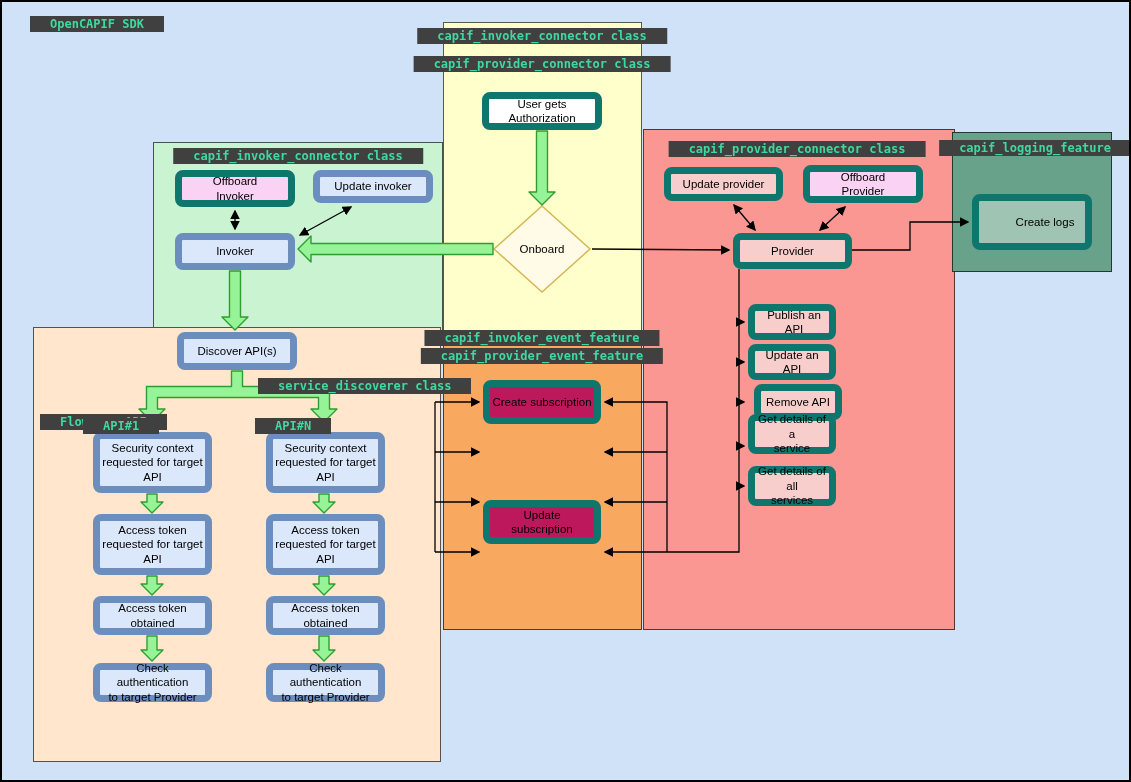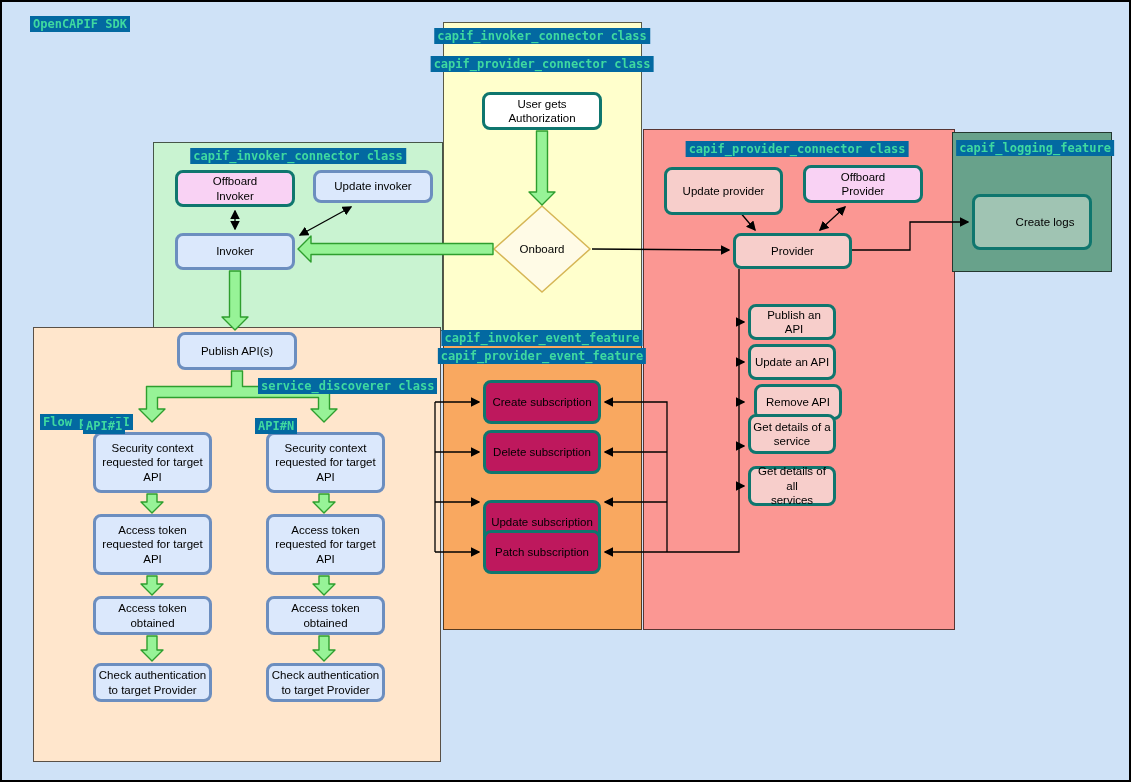--- a/index.html
+++ b/index.html
@@ -6,24 +6,24 @@
   body{background:#cfe2f7;font-family:"Liberation Sans", sans-serif;}
   .canvas{position:relative;width:1131px;height:782px;box-sizing:border-box;border:2px solid #000;background:#cfe2f7;overflow:hidden;}
   .region{position:absolute;border:1px solid rgba(0,0,0,.65);box-sizing:border-box;z-index:1;}
   .r-yellow{left:441px;top:20px;width:199px;height:309px;background:#ffffcc;}
   .r-green{left:151px;top:140px;width:290px;height:189px;background:#c9f3d1;}
   .r-orange{left:441px;top:329px;width:199px;height:299px;background:#f9a860;}
   .r-peach{left:31px;top:325px;width:408px;height:435px;background:#ffe6cc;}
   .r-red{left:641px;top:127px;width:312px;height:501px;background:#fb9793;}
   .r-teal{left:950px;top:130px;width:160px;height:140px;background:#68a28b;}
   svg.arrows{position:absolute;left:0;top:0;z-index:2;}
-  .tag{position:absolute;z-index:4;background:#0369a1;color:#3fd9a0;font:bold 12px "DejaVu Sans Mono", monospace;padding:1px 3px;white-space:nowrap;}
+  .tag{position:absolute;z-index:4;background:#404040;color:#3fd9a0;font:bold 12px "DejaVu Sans Mono", monospace;padding:1px 20px;white-space:nowrap;}
   .tag.center{transform:translateX(-50%);}
   .node{position:absolute;z-index:3;display:flex;align-items:center;justify-content:center;text-align:center;
-        font-size:11.5px;line-height:1.25;white-space:pre-line;border:3px solid #0f766e;border-radius:8px;
+        font-size:11.5px;line-height:1.25;white-space:pre-line;border:7px solid #0f766e;border-radius:8px;
         box-sizing:border-box;padding:2px;color:#000;}
   .blue{background:#dbe8fc;border-color:#6c8ebf;}
   .pinkbox{background:#f9d2f4;}
   .rose{background:#f7cecb;}
   .sub{background:#be185d;text-align:center;}
   .whitebox{background:#ffffff;}
   .logbox{background:#a0c4b3;padding-left:28px;}
   .plain{border:none;background:transparent;}
 </style>
 </head>
@@ -104,21 +104,21 @@
   <div class="tag" style="left:253px;top:416px;">API#N</div>
 
   <div class="node whitebox" style="left:480px;top:90px;width:120px;height:38px;">User gets
 Authorization</div>
   <div class="node plain" style="left:494px;top:233px;width:92px;height:28px;">Onboard</div>
 
   <div class="node pinkbox" style="left:173px;top:168px;width:120px;height:37px;">Offboard
 Invoker</div>
   <div class="node blue" style="left:311px;top:168px;width:120px;height:33px;">Update invoker</div>
   <div class="node blue" style="left:173px;top:231px;width:120px;height:37px;">Invoker</div>
-  <div class="node blue" style="left:175px;top:330px;width:120px;height:38px;">Publish API(s)</div>
+  <div class="node blue" style="left:175px;top:330px;width:120px;height:38px;">Discover API(s)</div>
 
   <div class="node blue" style="left:91px;top:430px;width:119px;height:61px;">Security context
 requested for target
 API</div>
   <div class="node blue" style="left:91px;top:512px;width:119px;height:61px;">Access token
 requested for target
 API</div>
   <div class="node blue" style="left:91px;top:594px;width:119px;height:39px;">Access token
 obtained</div>
   <div class="node blue" style="left:91px;top:661px;width:119px;height:39px;">Check authentication
@@ -129,25 +129,23 @@
 API</div>
   <div class="node blue" style="left:264px;top:512px;width:119px;height:61px;">Access token
 requested for target
 API</div>
   <div class="node blue" style="left:264px;top:594px;width:119px;height:39px;">Access token
 obtained</div>
   <div class="node blue" style="left:264px;top:661px;width:119px;height:39px;">Check authentication
 to target Provider</div>
 
   <div class="node sub" style="left:481px;top:378px;width:118px;height:44px;">Create subscription</div>
-  <div class="node sub" style="left:481px;top:428px;width:118px;height:44px;">Delete subscription</div>
   <div class="node sub" style="left:481px;top:498px;width:118px;height:44px;">Update subscription</div>
-  <div class="node sub" style="left:481px;top:528px;width:118px;height:44px;">Patch subscription</div>
 
-  <div class="node rose" style="left:662px;top:165px;width:119px;height:48px;">Update provider</div>
+  <div class="node rose" style="left:662px;top:165px;width:119px;height:34px;">Update provider</div>
   <div class="node pinkbox" style="left:801px;top:163px;width:120px;height:38px;">Offboard
 Provider</div>
   <div class="node rose" style="left:731px;top:231px;width:119px;height:36px;">Provider</div>
 
   <div class="node rose" style="left:746px;top:302px;width:88px;height:36px;padding-left:6px;">Publish an API</div>
   <div class="node rose" style="left:746px;top:342px;width:88px;height:36px;">Update an API</div>
   <div class="node rose" style="left:746px;top:382px;width:88px;height:36px;margin-left:6px;">Remove API</div>
   <div class="node rose" style="left:746px;top:412px;width:88px;height:40px;">Get details of a
 service</div>
   <div class="node rose" style="left:746px;top:464px;width:88px;height:40px;">Get details of all

